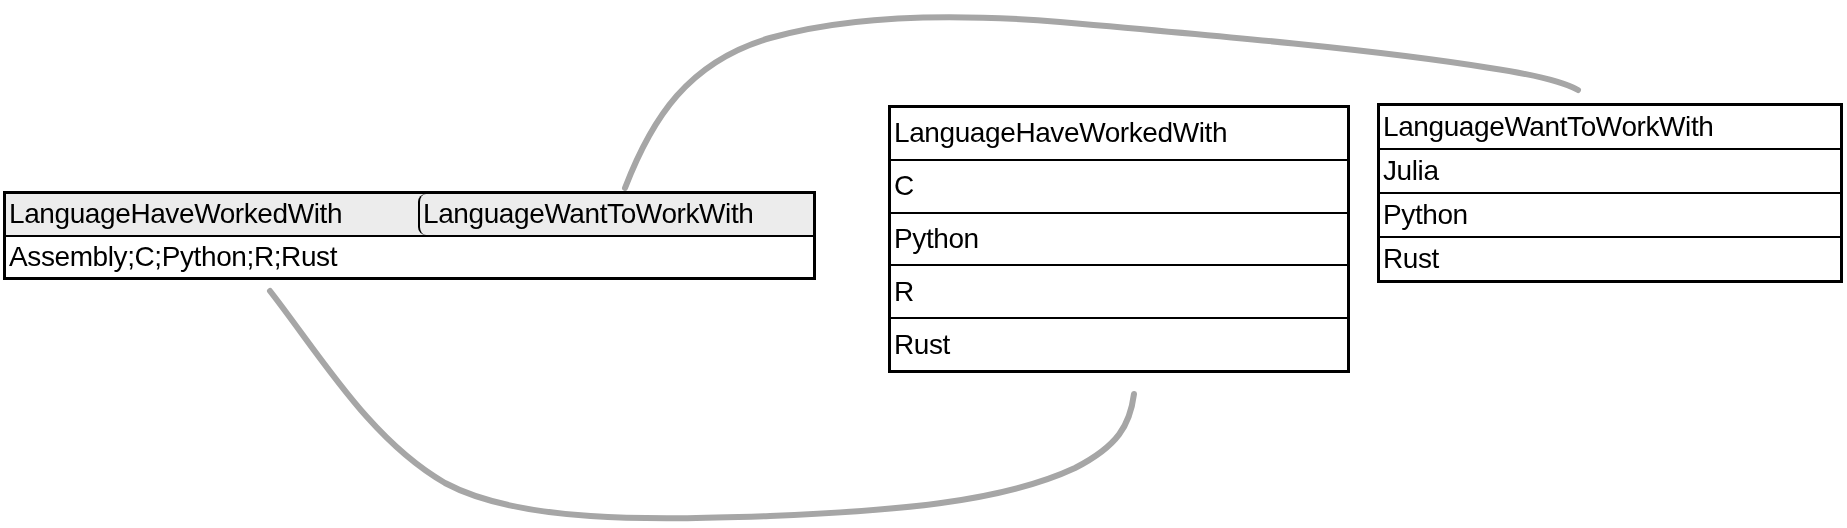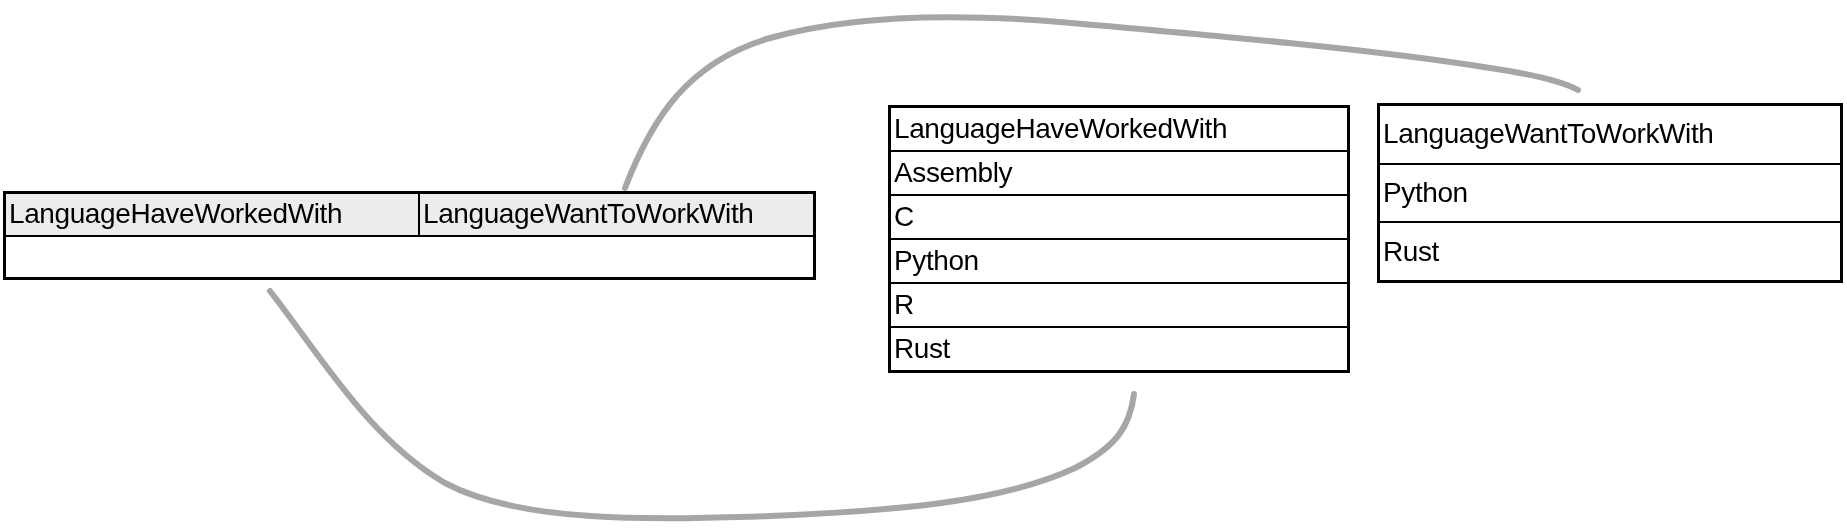--- a/index.html
+++ b/index.html
@@ -40,66 +40,68 @@
   .cell {
     display: flex;
     align-items: center;
     box-sizing: border-box;
     padding-left: 3px;
     font-size: 28px;
     letter-spacing: -0.4px;
     color: #000000;
     white-space: nowrap;
     overflow: hidden;
+    border-radius: 8px;
   }
   .left-table  { left: 3px;    top: 191px; width: 813px; height: 89px;  }
   .mid-table   { left: 888px;  top: 105px; width: 462px; height: 268px; }
   .right-table { left: 1377px; top: 103px; width: 466px; height: 180px; }
   .left-table .cell.col1 { width: 412px; flex: none; }
   .left-table .cell.col2 { flex: 1; border-left: 2px solid #000000; }
   .mid-table .cell, .right-table .cell { flex: 1; }
 </style>
 </head>
 <body>
 
 <div class="canvas">
 
   <div class="tbl left-table">
     <div class="row header-shaded">
       <div class="cell col1">LanguageHaveWorkedWith</div>
       <div class="cell col2">LanguageWantToWorkWith</div>
     </div>
     <div class="row">
+      <div class="cell col1">Assembly;C;Python;R;Rust</div>
     </div>
   </div>
 
   <div class="tbl mid-table">
     <div class="row">
       <div class="cell">LanguageHaveWorkedWith</div>
-    </div>
-    <div class="row">
-      <div class="cell">Assembly</div>
     </div>
     <div class="row">
       <div class="cell">C</div>
     </div>
     <div class="row">
       <div class="cell">Python</div>
     </div>
     <div class="row">
       <div class="cell">R</div>
     </div>
     <div class="row">
       <div class="cell">Rust</div>
     </div>
   </div>
 
   <div class="tbl right-table">
     <div class="row">
       <div class="cell">LanguageWantToWorkWith</div>
+    </div>
+    <div class="row">
+      <div class="cell">Julia</div>
     </div>
     <div class="row">
       <div class="cell">Python</div>
     </div>
     <div class="row">
       <div class="cell">Rust</div>
     </div>
   </div>
 
   <svg class="connector-layer" viewBox="0 0 1847 528">

